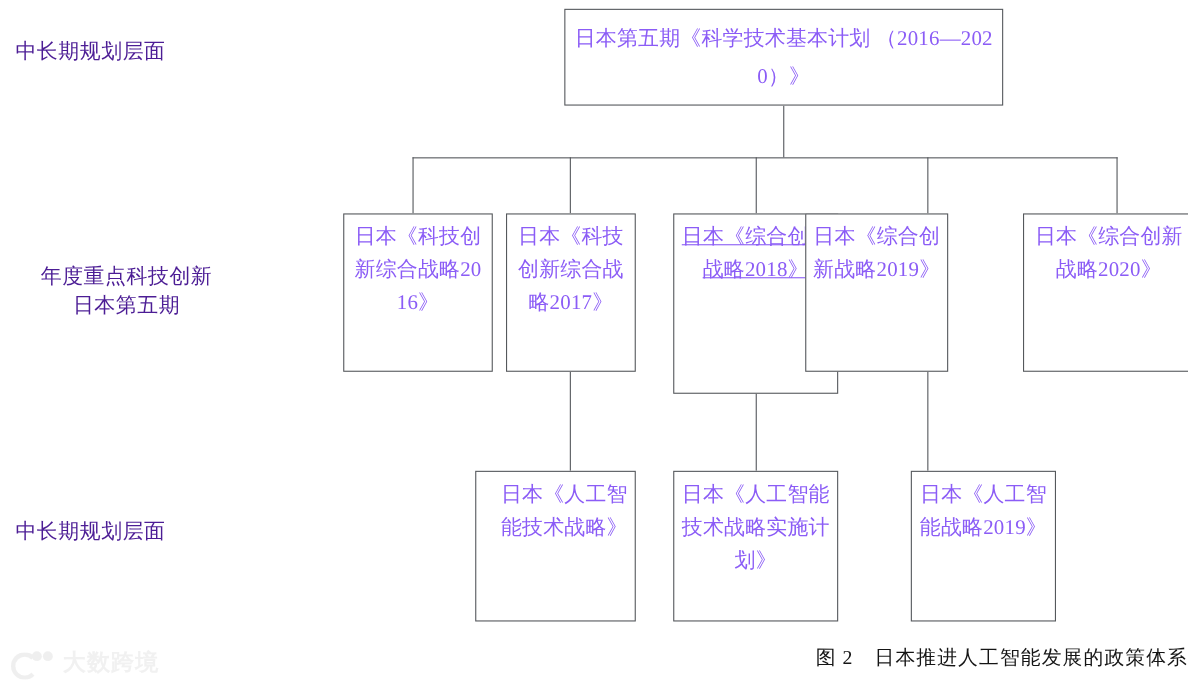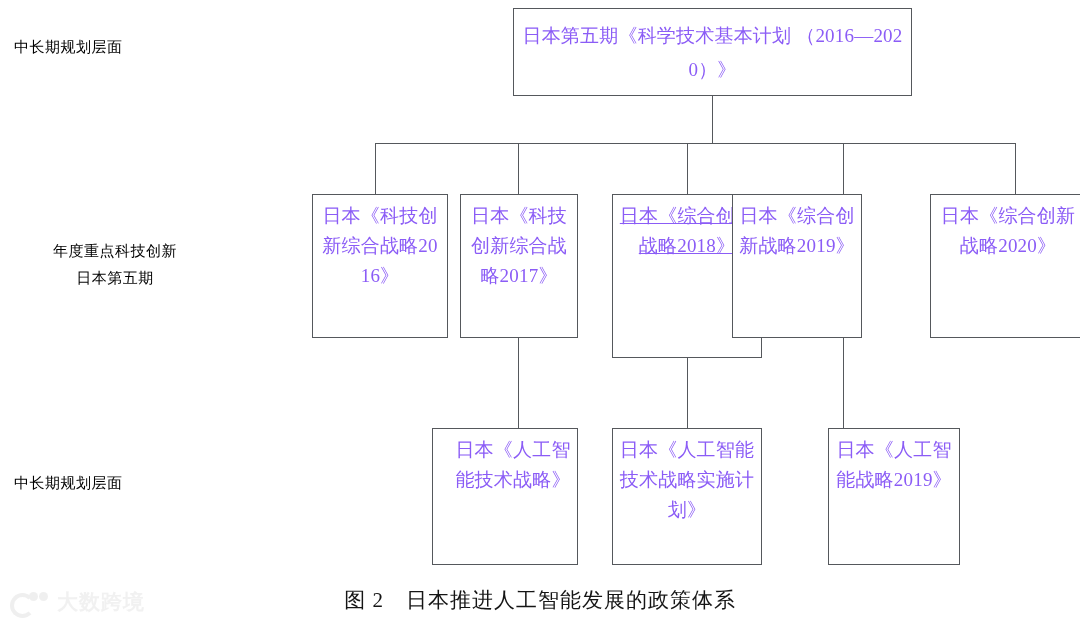--- a/index.html
+++ b/index.html
@@ -16,24 +16,24 @@
     position: relative;
     width: 1080px;
     height: 624px;
     background: #ffffff;
     overflow: hidden;
   }
 
   
   .row-label {
     position: absolute;
-    font-size: 15px;
+    font-size: 19px;
     line-height: 27px;
     letter-spacing: 0.5px;
-    color: #000000;
+    color: #4c1d95;
     white-space: pre-line;
     text-align: center;
     font-family: "Liberation Serif", "DejaVu Serif", serif;
   }
   #label-level-1 { left: 14px;  top: 34px;  width: 200px; text-align: left; }
   #label-level-2 { left: 10px;  top: 238px; width: 210px; }
   #label-level-3 { left: 14px;  top: 470px; width: 200px; text-align: left; }
 
   
   .node {
@@ -96,22 +96,22 @@
   #conn-sub-1 { left: 518px; top: 338px; height: 90px; }
   #conn-sub-2 { left: 687px; top: 338px; height: 90px; }
   #conn-sub-3 { left: 843px; top: 338px; height: 90px; }
 
   
   #caption {
     position: absolute;
     left: 0;
     top: 586px;
     width: 1080px;
-    text-align: center;
-    font-size: 21px;
+    text-align: right;
+    font-size: 18px;
     letter-spacing: 1px;
     color: #151515;
     font-family: "Liberation Serif", "DejaVu Serif", serif;
   }
 
   
   #watermark {
     position: absolute;
     left: 10px;
     top: 588px;

